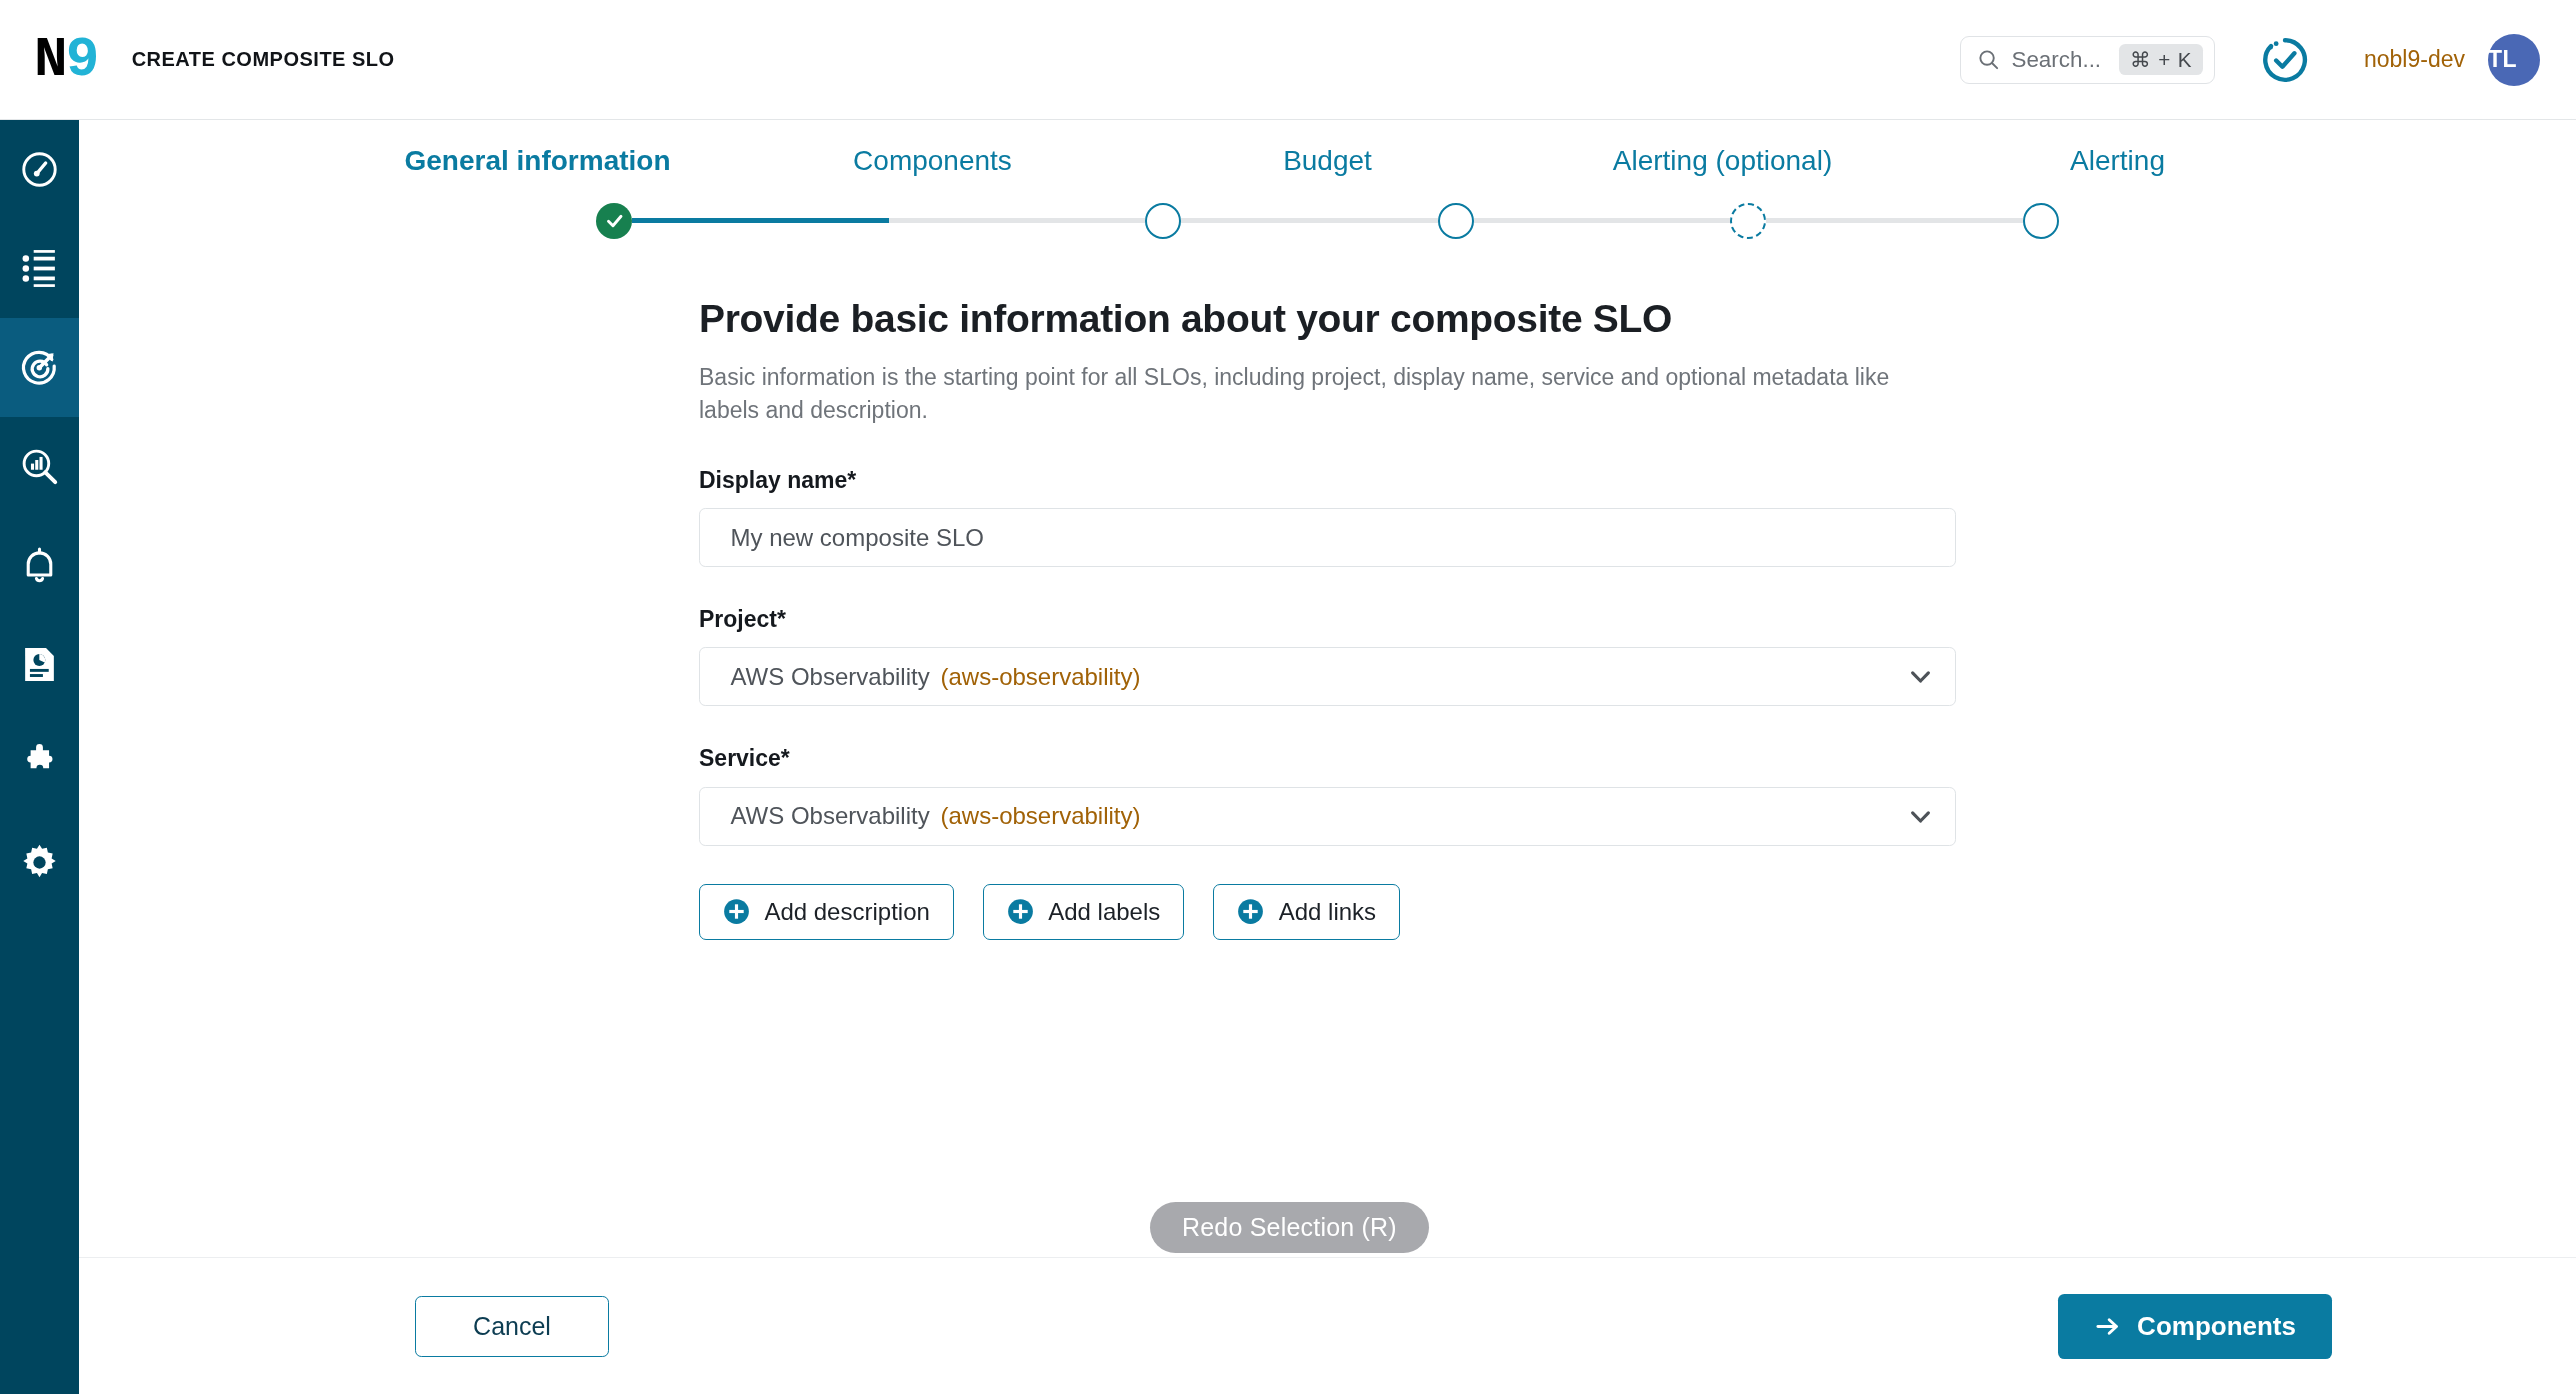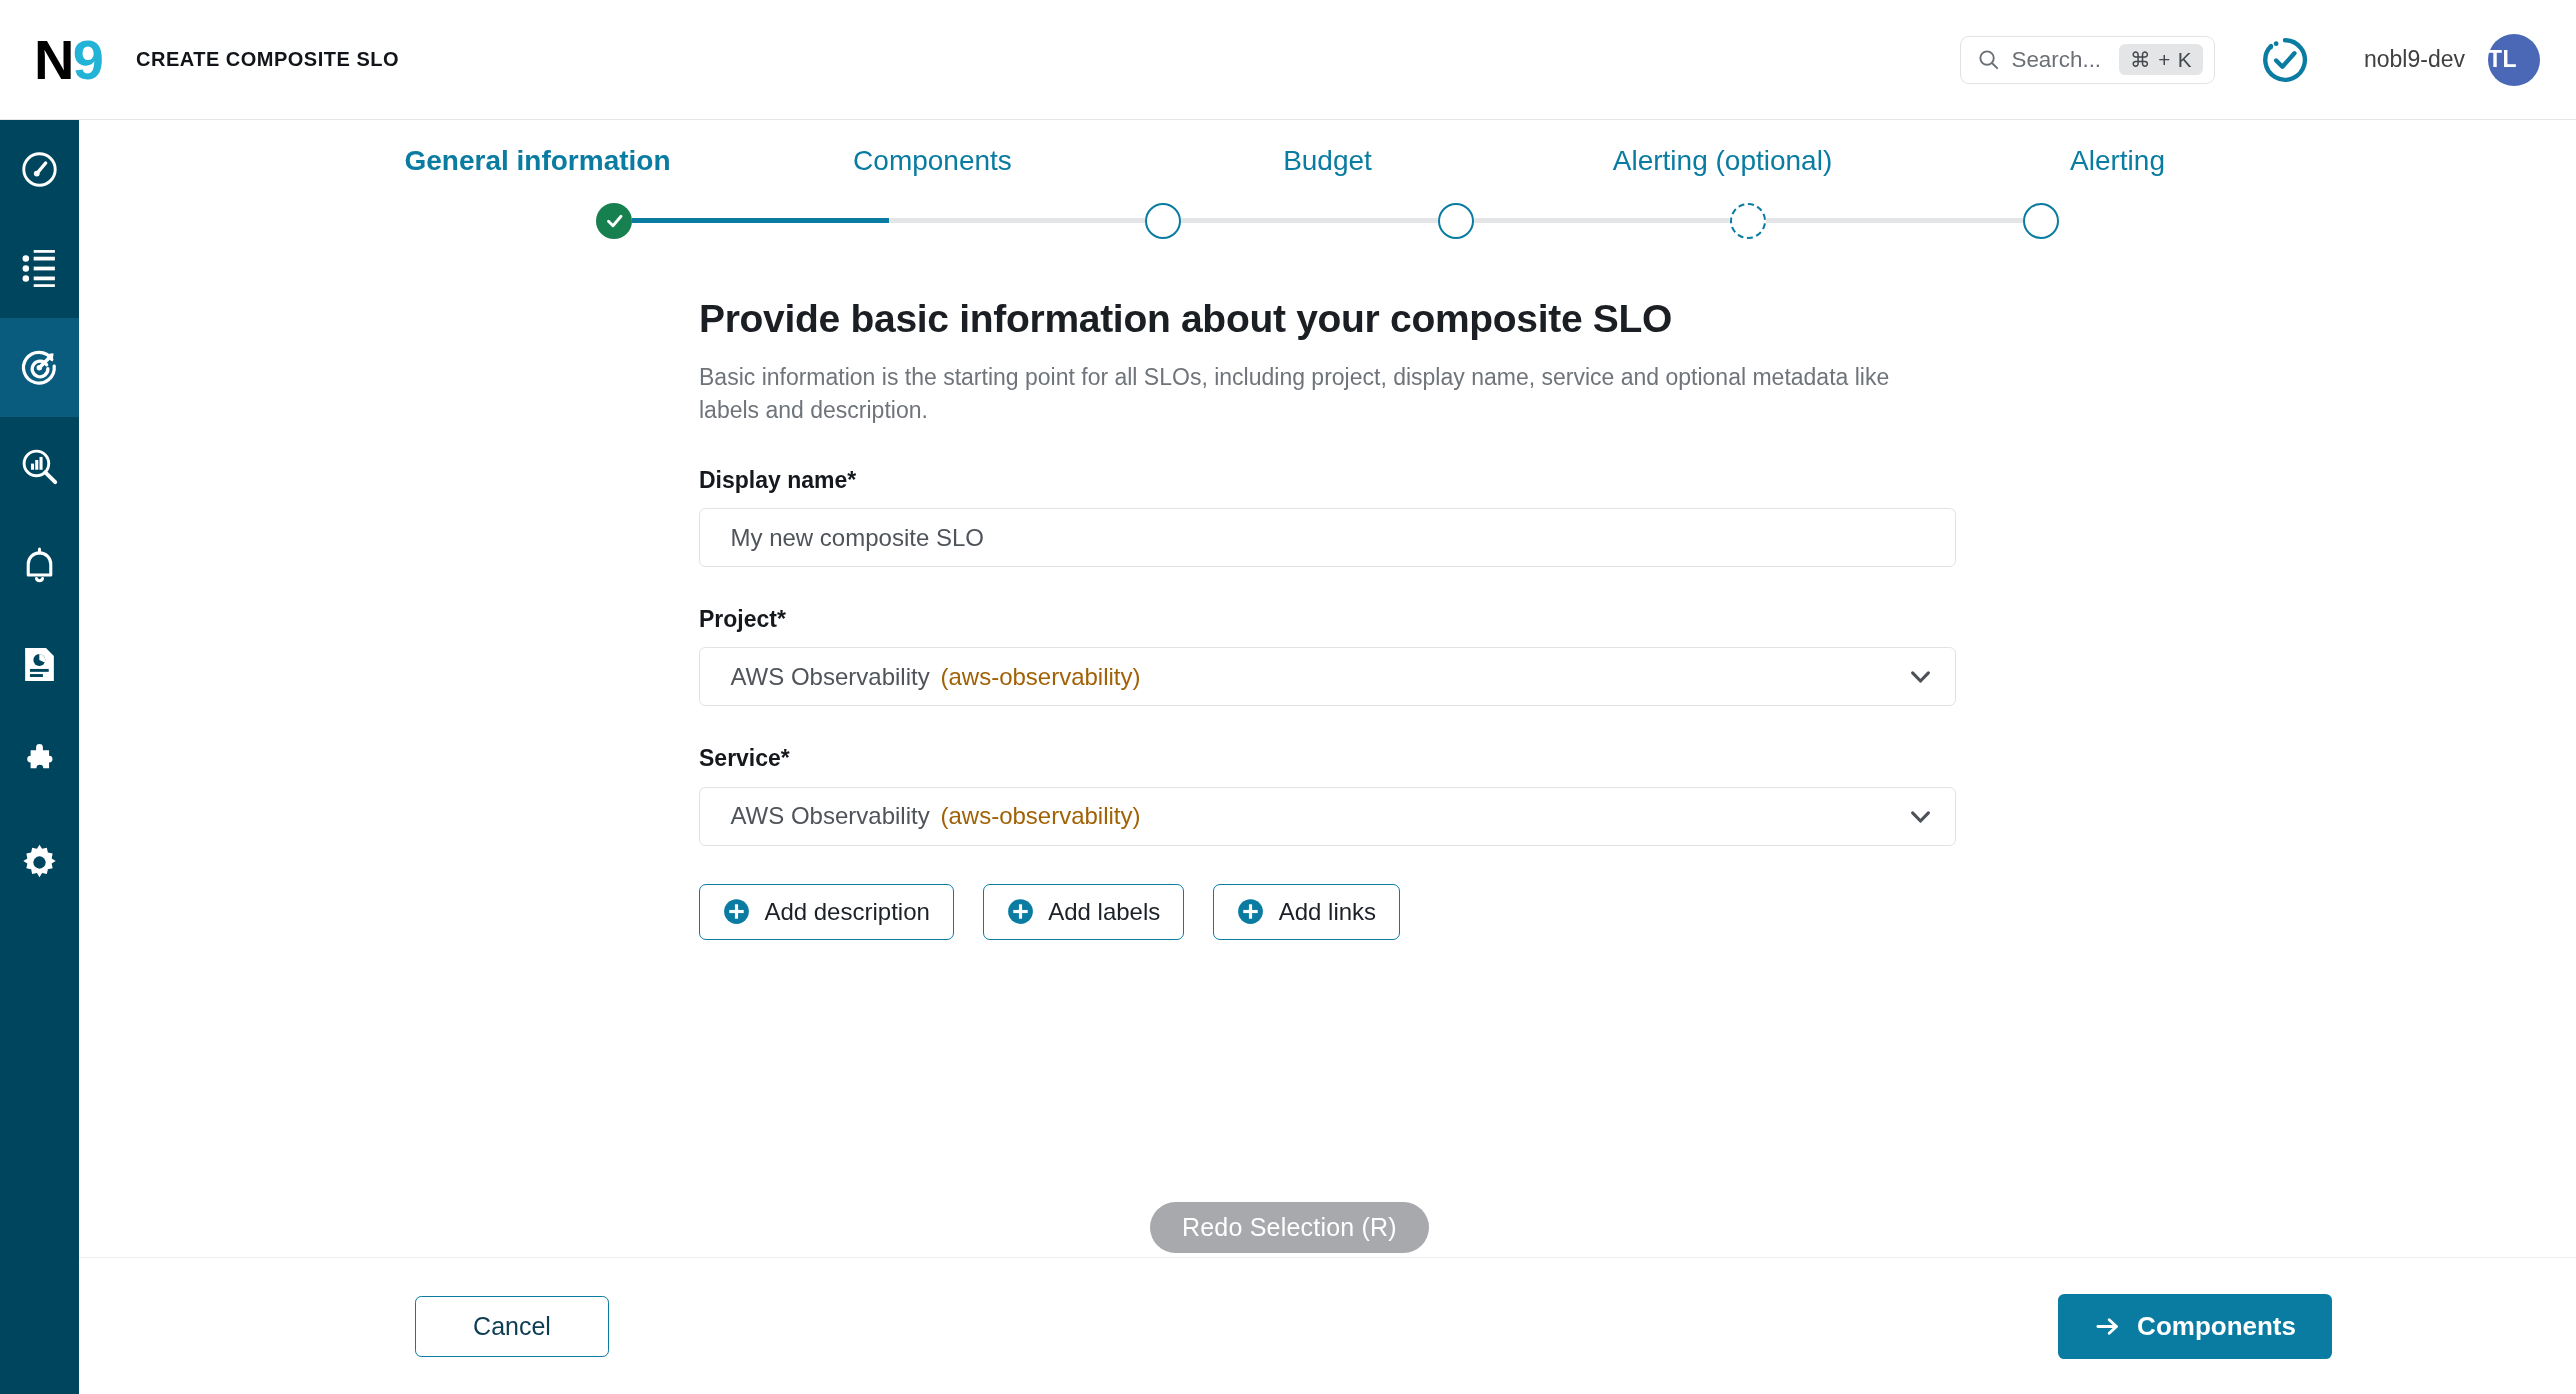--- a/index.html
+++ b/index.html
@@ -13,21 +13,21 @@
   .app { position: relative; width: 2576px; height: 1395px; background:#fff; }
 
   
   .header {
     position: absolute; top: 0; left: 0; width: 2576px; height: 120px;
     background:#ffffff; border-bottom: 1.8px solid #e3e6e8;
     display: flex; align-items: center;
   }
   .logo-wrap { display:flex; align-items:center; margin-left: 34px; }
   .logo { font-size: 56px; font-weight: 800; letter-spacing: -1.8px; line-height: 1;
-          font-family:Liberation Sans, sans-serif; }
+          font-family:Liberation Mono, monospace; }
   .logo .n { color: #000000; }
   .logo .nine { color: #22b3d6; }
   .header-title {
     margin-left: 34px; font-size: 20px; font-weight: 700;
     letter-spacing: 0.5px; color:#111418;
   }
   .header-right {
     margin-left: auto; display:flex; align-items:center; gap: 0; margin-right: 36px;
   }
   .search-box {
@@ -35,21 +35,21 @@
     border:1.3px solid #e0e3e6; border-radius: 9px;
     height: 48px; padding: 0 10.8px 0 16px; background:#fff;
   }
   .search-icon { width: 23px; height: 23px; flex:0 0 auto; }
   .search-ph { font-size: 22.4px; color:#6b7076; }
   .kbd {
     background:#e3e5e7; border-radius: 6.3px; padding: 3.6px 10.8px;
     font-size: 20.6px; color:#44484d; letter-spacing:0.9px; margin-left: 7.2px;
   }
   .status-icon { margin-left: 45px; width: 50px; height:50px; }
-  .org-name { margin-left: 54px; font-size: 23px; color:#404040; }
+  .org-name { margin-left: 54px; font-size: 23px; color:#a16207; }
   .avatar {
     margin-left: 23px; width: 52px; height: 52px; border-radius:50%;
     background:#4a68b5; color:#fff; display:flex; align-items:center;
     justify-content:flex-start; font-size: 23px; font-weight:600; letter-spacing:0.4px;
   }
 
   
   .sidebar {
     position:absolute; top:120px; left:0; width:79px; height:1275px;
     background:#00455e;

